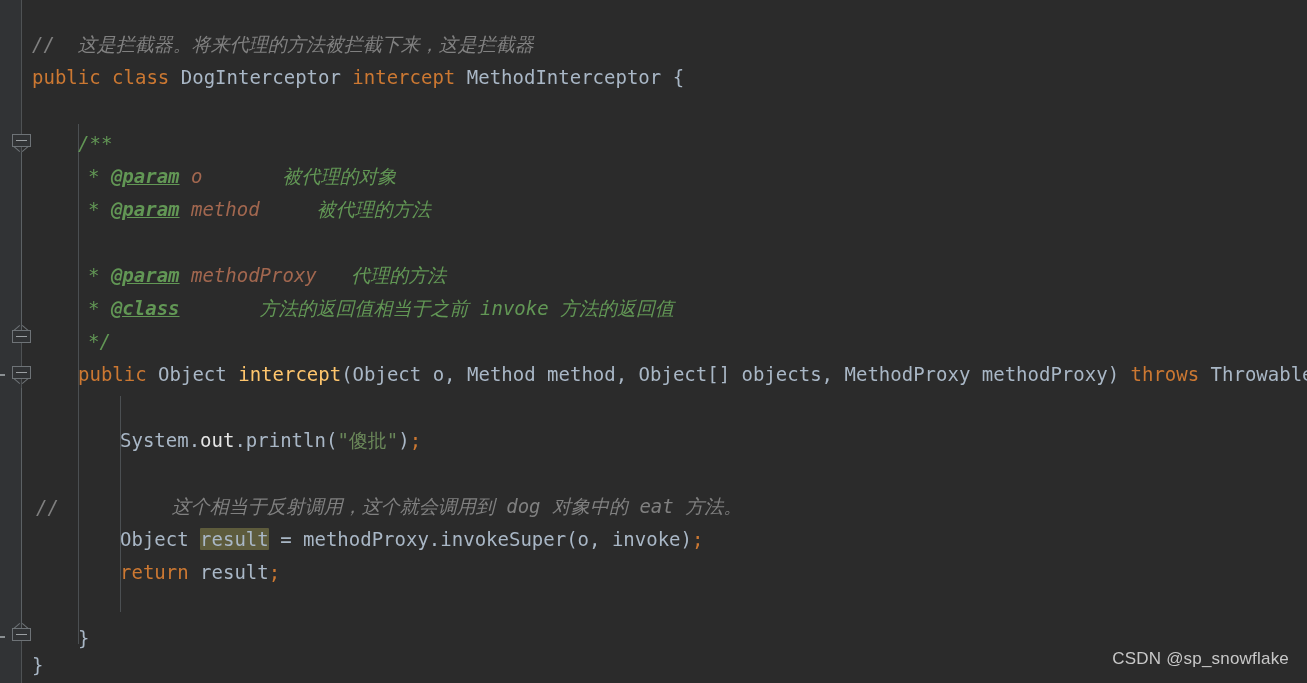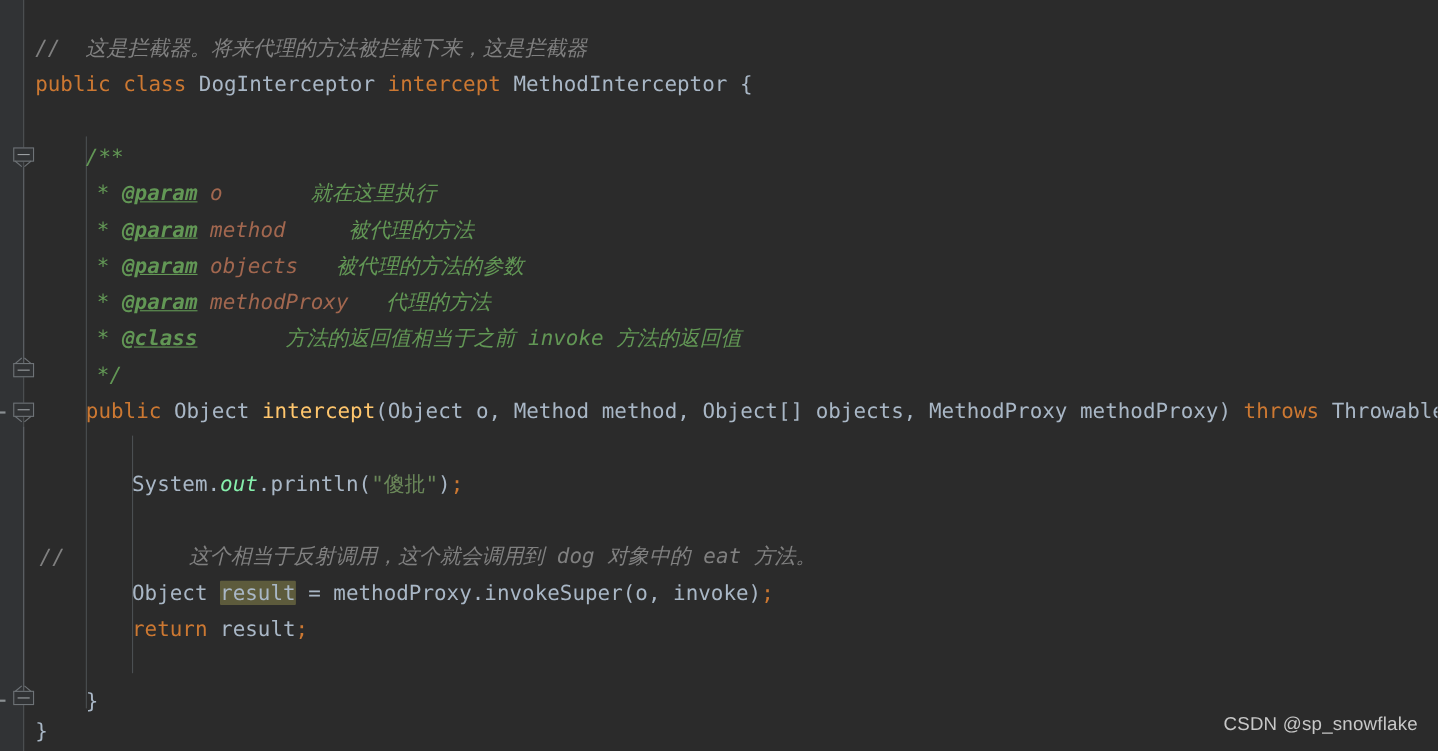--- a/index.html
+++ b/index.html
@@ -114,21 +114,21 @@
     white-space: pre;
     color: #808080;
     font-style: italic;
   }
 
   
   .kw   { color: #cc7832; }
   .type { color: #a9b7c6; }
   .mth  { color: #ffc66d; margin-top: 20px; }
   .str  { color: #6a8759; }
-  .fld  { color: #86efac; font-style: italic; }
+  .fld  { color: #e5e5e5; }
   .punc { color: #a9b7c6; }
   .semi { color: #cc7832; }
   .cmt  { color: #808080; font-style: italic; }
   .doc  { color: #629755; font-style: italic; }
   .docstar { color: #629755; font-style: italic; }
   .doctag {
     color: #629755;
     font-style: italic;
     font-weight: bold;
     text-decoration: underline;
@@ -192,23 +192,22 @@
   <div class="code">
 
     <div class="indent-guide" style="left:56px; top:124px; height:520px;"></div>
     <div class="indent-guide" style="left:98px; top:396px; height:216px;"></div>
 
     <div class="lead-comment" style="left:14px; top:491px;">//</div>
 
     <div class="line" style="left:10px;  top:28px;"><span class="cmt">//  这是拦截器。将来代理的方法被拦截下来，这是拦截器</span></div>
     <div class="line" style="left:10px;  top:61px;"><span class="kw">public</span><span class="punc"> </span><span class="kw">class</span><span class="punc"> </span><span class="type">DogInterceptor</span><span class="punc"> </span><span class="kw">intercept</span><span class="punc"> </span><span class="type">MethodInterceptor</span><span class="punc"> {</span></div>
     <div class="line" style="left:56px;  top:127px;"><span class="doc">/**</span></div>
-    <div class="line" style="left:66px;  top:160px;"><span class="docstar">* </span><span class="doctag">@param</span><span class="docparam"> o</span><span class="doc">       就在这里执行</span></div>
+    <div class="line" style="left:66px;  top:160px;"><span class="docstar">* </span><span class="doctag">@param</span><span class="docparam"> o</span><span class="doc">       被代理的对象</span></div>
     <div class="line" style="left:66px;  top:193px;"><span class="docstar">* </span><span class="doctag">@param</span><span class="docparam"> method</span><span class="doc">     被代理的方法</span></div>
-    <div class="line" style="left:66px;  top:226px;"><span class="docstar">* </span><span class="doctag">@param</span><span class="docparam"> objects</span><span class="doc">   被代理的方法的参数</span></div>
     <div class="line" style="left:66px;  top:259px;"><span class="docstar">* </span><span class="doctag">@param</span><span class="docparam"> methodProxy</span><span class="doc">   代理的方法</span></div>
     <div class="line" style="left:66px;  top:292px;"><span class="docstar">* </span><span class="doctag">@class</span><span class="doc">       方法的返回值相当于之前 invoke 方法的返回值</span></div>
     <div class="line" style="left:66px;  top:325px;"><span class="doc">*/</span></div>
     <div class="line" style="left:56px;  top:358px;"><span class="kw">public</span><span class="punc"> </span><span class="type">Object</span><span class="punc"> </span><span class="mth">intercept</span><span class="punc">(</span><span class="type">Object</span><span class="punc"> o, </span><span class="type">Method</span><span class="punc"> method, </span><span class="type">Object</span><span class="punc">[] objects, </span><span class="type">MethodProxy</span><span class="punc"> methodProxy) </span><span class="kw">throws</span><span class="punc"> </span><span class="type">Throwable</span></div>
     <div class="line" style="left:98px;  top:391px;"></div>
     <div class="line" style="left:98px;  top:424px;"><span class="type">System.</span><span class="fld">out</span><span class="punc">.</span><span class="type">println</span><span class="punc">(</span><span class="str">"傻批"</span><span class="punc">)</span><span class="semi">;</span></div>
     <div class="line" style="left:98px;  top:457px;"></div>
     <div class="line" style="left:104px;  top:490px;"><span class="cmt">    这个相当于反射调用，这个就会调用到 dog 对象中的 eat 方法。</span></div>
     <div class="line" style="left:98px;  top:523px;"><span class="type">Object </span><span class="type hl">result</span><span class="punc"> = methodProxy.</span><span class="type">invokeSuper</span><span class="punc">(o, invoke)</span><span class="semi">;</span></div>
     <div class="line" style="left:98px;  top:556px;"><span class="kw">return</span><span class="punc"> result</span><span class="semi">;</span></div>

